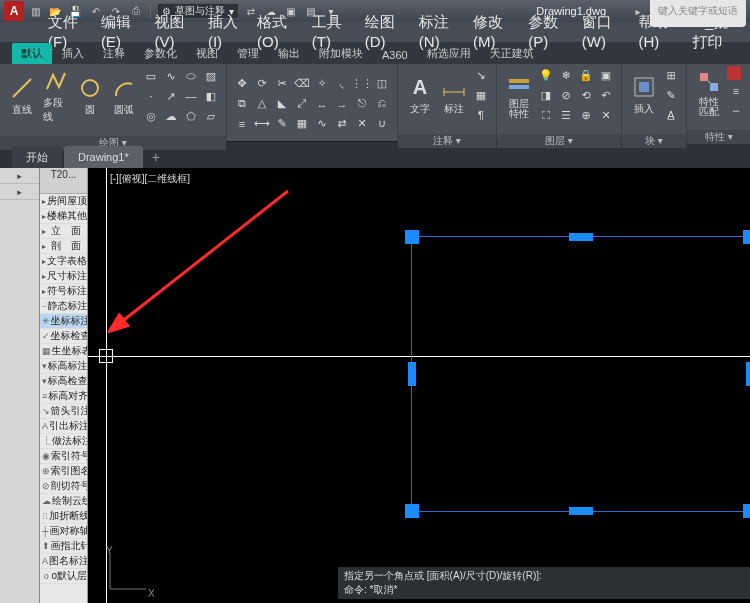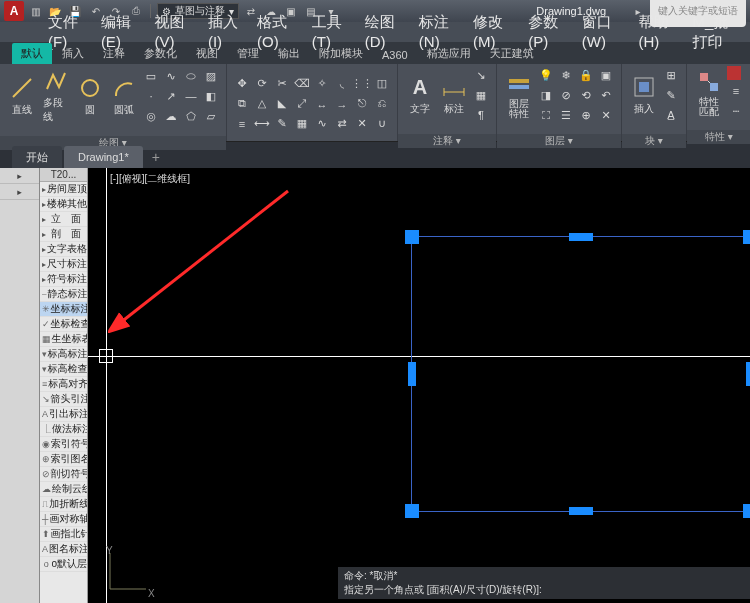--- a/index.html
+++ b/index.html
@@ -25,21 +25,21 @@
 .big-ico{width:26px;height:26px;display:flex;align-items:center;justify-content:center}
 .small-grid{display:grid;grid-template-columns:repeat(4,18px);grid-auto-rows:18px;gap:2px}
 .small-grid.c8{grid-template-columns:repeat(8,18px)}
 .sico{width:18px;height:18px;display:flex;align-items:center;justify-content:center;color:#d8d8d8;font-size:11px}
 .doc-tabs{height:26px;background:#2d3138;display:flex;align-items:flex-end;padding-left:12px;gap:2px}
 .dtab{height:22px;padding:0 14px;display:flex;align-items:center;font-size:11px;color:#ddd;border-radius:3px 3px 0 0;background:#3a3f47}
 .dtab.active{background:#5b6069}
 .dtab-plus{width:22px;height:22px;display:flex;align-items:center;justify-content:center;color:#999;font-size:14px}
 .main{position:absolute;top:168px;left:0;right:0;bottom:0;display:flex}
 .palette{width:48px;background:#e8e8e8;border-right:1px solid #999;display:flex;flex-direction:column}
-.phead{height:14px;background:#d0d0d0;color:#333;font-size:10px;text-align:center;line-height:14px;border-bottom:1px solid #aaa}
+.phead{height:26px;background:#d0d0d0;color:#333;font-size:10px;text-align:center;line-height:14px;border-bottom:1px solid #aaa}
 .pitem{height:15px;display:flex;align-items:center;padding-left:2px;gap:1px;color:#222;font-size:10px;border-bottom:1px solid #ddd;white-space:nowrap;overflow:hidden}
 .pitem .arrow{font-size:8px;color:#555;width:8px}
 .pitem .pico{width:12px;height:12px;display:flex;align-items:center;justify-content:center;font-size:9px;color:#666}
 .pitem.hl{background:#bcd5f0}
 .canvas{flex:1;background:#000;position:relative;overflow:hidden}
 .vp-label{position:absolute;top:4px;left:22px;color:#ddd;font-size:10px}
 .arrow-annot{position:absolute;top:15px;left:20px}
 .crosshair-h{position:absolute;top:188px;left:0;right:0;height:1px;background:#fff}
 .crosshair-v{position:absolute;top:0;bottom:0;left:18px;width:1px;background:#fff}
 .pickbox{position:absolute;top:181px;left:11px;width:14px;height:14px;border:1px solid #fff}
@@ -432,17 +432,17 @@
     </div>
     <div class="ucs">
       <svg width="50" height="50">
           <line x1="8" y1="42" x2="8" y2="6" stroke="#7a7a5a"></line>
           <line x1="8" y1="42" x2="44" y2="42" stroke="#7a7a5a"></line>
         </svg>
       <span style="position:absolute;top:-2px;left:4px">Y</span>
       <span style="position:absolute;bottom:0;left:46px">X</span>
     </div>
     <div class="cmd">
+      <div>指定另一个角点或 [面积(A)/尺寸(D)/旋转(R)]:</div>
       <div>命令: *取消*</div>
-      <div>指定另一个角点或 [面积(A)/尺寸(D)/旋转(R)]:</div>
     </div>
   </div>
 </div>
 
 </body></html>

